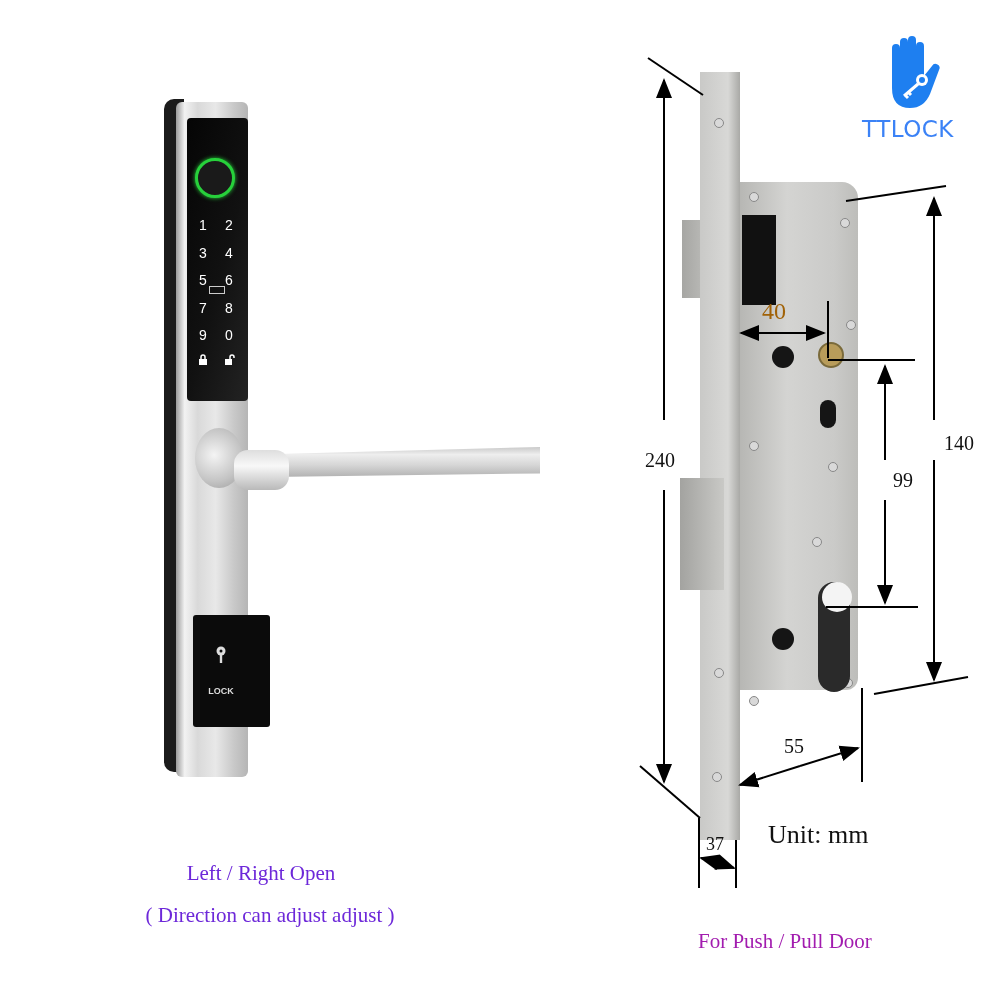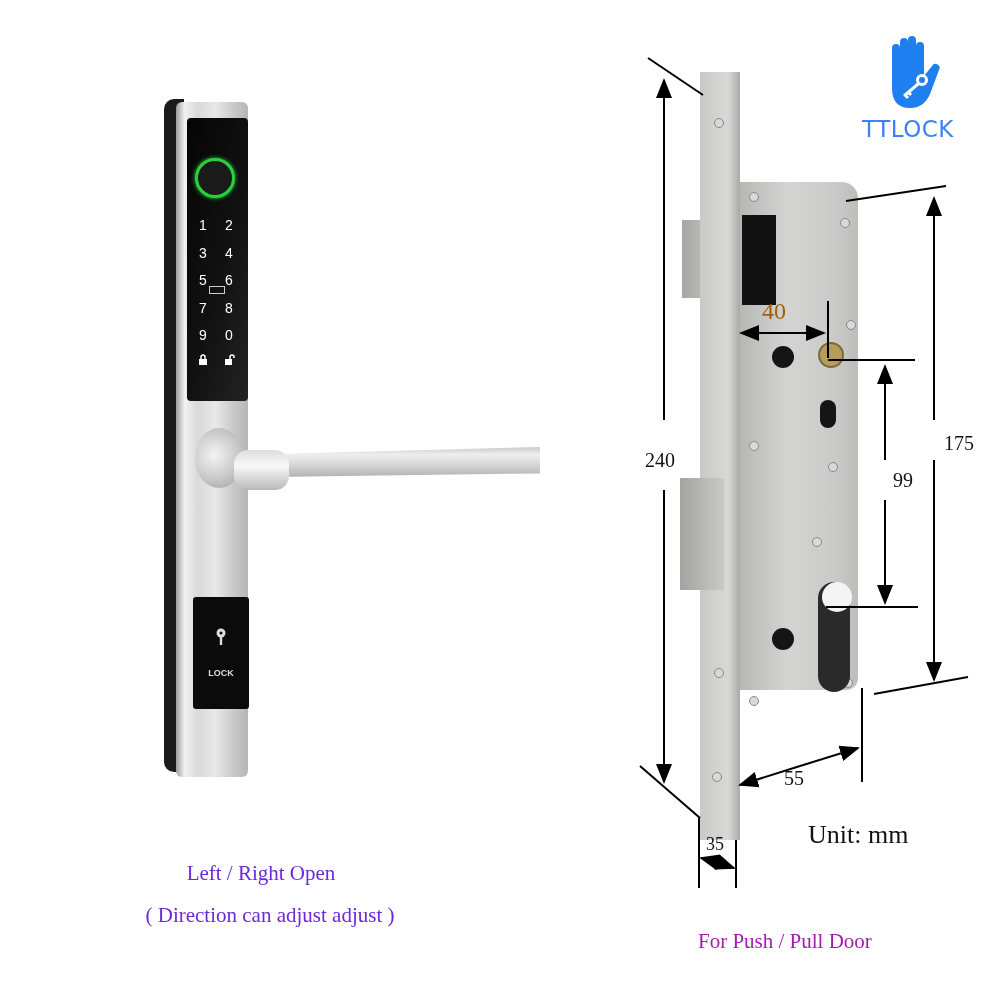--- a/index.html
+++ b/index.html
@@ -6,21 +6,21 @@
   body{width:1000px;height:1000px;position:relative;overflow:hidden;font-family:"Liberation Serif",serif;}
   .abs{position:absolute;}
   
   .plate-shadow{left:164px;top:99px;width:20px;height:673px;background:#1b1b1b;border-radius:10px 0 0 10px;}
   .plate{left:176px;top:102px;width:72px;height:675px;border-radius:6px;
     background:linear-gradient(90deg,#9a9a9a 0%,#f2f2f2 12%,#d9d9d9 30%,#e8e8e8 55%,#c9c9c9 80%,#b5b5b5 100%);}
   .keypad{left:187px;top:118px;width:61px;height:283px;background:linear-gradient(105deg,#050505 0%,#111 55%,#232323 100%);border-radius:4px;}
   .fp{left:195px;top:158px;width:40px;height:40px;border-radius:50%;border:3px solid #27d13b;background:#1a1a1a;box-sizing:border-box;box-shadow:0 0 4px #27d13b;}
   .key{color:#fff;font-family:"Liberation Sans",sans-serif;font-size:14px;width:14px;text-align:center;}
   .card{left:209px;top:286px;width:14px;height:6px;border:1px solid #ccc;font-size:3px;color:#ccc;}
-  .lockpanel{left:193px;top:597px;width:56px;height:112px;background:#0b0b0b;border-radius:3px;}
+  .lockpanel{left:193px;top:615px;width:77px;height:112px;background:#0b0b0b;border-radius:3px;}
   .lockpanel .lbl{position:absolute;left:0;width:56px;top:71px;text-align:center;color:#ddd;font-family:"Liberation Sans",sans-serif;font-size:9px;font-weight:bold;}
   .handle-rose{left:195px;top:428px;width:48px;height:60px;border-radius:50%;
     background:radial-gradient(circle at 40% 45%,#f4f4f4 0%,#c4c4c4 60%,#9a9a9a 100%);}
   .handle-neck{left:234px;top:450px;width:55px;height:40px;border-radius:14px;
     background:linear-gradient(180deg,#dedede 0%,#f8f8f8 40%,#b9b9b9 100%);}
   .handle-bar{left:270px;top:447px;width:270px;height:30px;
     background:linear-gradient(180deg,#c9c9c9 0%,#eeeeee 25%,#d6d6d6 60%,#b2b2b2 100%);
     clip-path:polygon(0 24%,100% 0,100% 88%,0 100%);}
   .caption{color:#6d28d9;font-size:21px;text-align:center;white-space:nowrap;}
   
@@ -29,21 +29,21 @@
     background:linear-gradient(90deg,#b7b7b4 0%,#d4d4d2 40%,#cacac8 80%,#bdbdba 100%);}
   .latch{left:682px;top:220px;width:46px;height:78px;background:linear-gradient(90deg,#a6a6a3,#cfcfcc);}
   .deadbolt{left:680px;top:478px;width:44px;height:112px;background:linear-gradient(90deg,#a3a3a0,#c9c9c6);}
   .window{left:742px;top:215px;width:34px;height:90px;background:#111;}
   .screw{width:8px;height:8px;border-radius:50%;border:1px solid #888;background:#d9d9d9;}
   .hole{background:#151515;border-radius:50%;}
   .spindle{left:818px;top:342px;width:22px;height:22px;border-radius:50%;background:#b89c5a;border:2px solid #7a6a3a;}
   .cyl{left:818px;top:582px;width:32px;height:110px;background:#2a2a2a;border-radius:16px;}
   .cyl-top{left:822px;top:582px;width:30px;height:30px;background:#f4f4f4;border-radius:50%;}
   .dim{font-size:20px;color:#111;}
-  .unit{font-size:26px;color:#111;margin-left:40px;}
+  .unit{font-size:26px;color:#111;}
   .forpush{color:#a21caf;font-size:21px;}
   .ttlock{color:#3b82f6;font-family:"DejaVu Sans",sans-serif;font-size:23px;letter-spacing:0.5px;}
 </style>
 </head>
 <body>
 
 <div class="abs plate-shadow"></div>
 <div class="abs plate"></div>
 <div class="abs keypad"></div>
 <div class="abs fp"></div>
@@ -137,23 +137,23 @@
     <line x1="699" y1="818" x2="699" y2="888"></line>
     <line x1="736" y1="840" x2="736" y2="888"></line>
     <line x1="717" y1="862" x2="701" y2="858" marker-end="url(#ah)"></line>
     <line x1="717" y1="862" x2="734" y2="868" marker-end="url(#ah)"></line>
   </g>
 </svg>
 
 <span class="abs dim" style="left:645px;top:449px">240</span>
 <span class="abs dim" style="left:762px;top:298px;color:#a16207;font-size:24px">40</span>
 <span class="abs dim" style="left:893px;top:469px">99</span>
-<span class="abs dim" style="left:944px;top:432px">175</span>
-<span class="abs dim" style="left:784px;top:767px">55</span>
-<span class="abs dim" style="left:706px;top:834px;font-size:18px">35</span>
+<span class="abs dim" style="left:944px;top:432px">140</span>
+<span class="abs dim" style="left:784px;top:735px">55</span>
+<span class="abs dim" style="left:706px;top:834px;font-size:18px">37</span>
 <span class="abs unit" style="left:768px;top:820px">Unit: mm</span>
 <span class="abs forpush" style="left:698px;top:929px">For Push / Pull Door</span>
 
 <svg class="abs" style="left:886px;top:36px" width="58" height="74" viewBox="0 0 58 74">
   <path d="M6 38 V12 a4 4 0 0 1 8 0 V30 V6 a4 4 0 0 1 8 0 V28 V4 a4 4 0 0 1 8 0 V28 V10 a4 4 0 0 1 8 0 V40 L46 30 a4 4 0 0 1 7 4 L44 58 Q38 72 24 72 Q6 72 6 52 Z" fill="#1e7ff0"></path>
   <circle cx="36" cy="44" r="6" fill="#fff"></circle>
     <circle cx="36" cy="44" r="3" fill="#1e7ff0"></circle>
   <path d="M32 48 L18 60 M22 56 L25 59 M19 59 L22 62" stroke="#fff" stroke-width="3" fill="none"></path>
 </svg>
 <span class="abs ttlock" style="left:862px;top:116px">TTLOCK</span>

